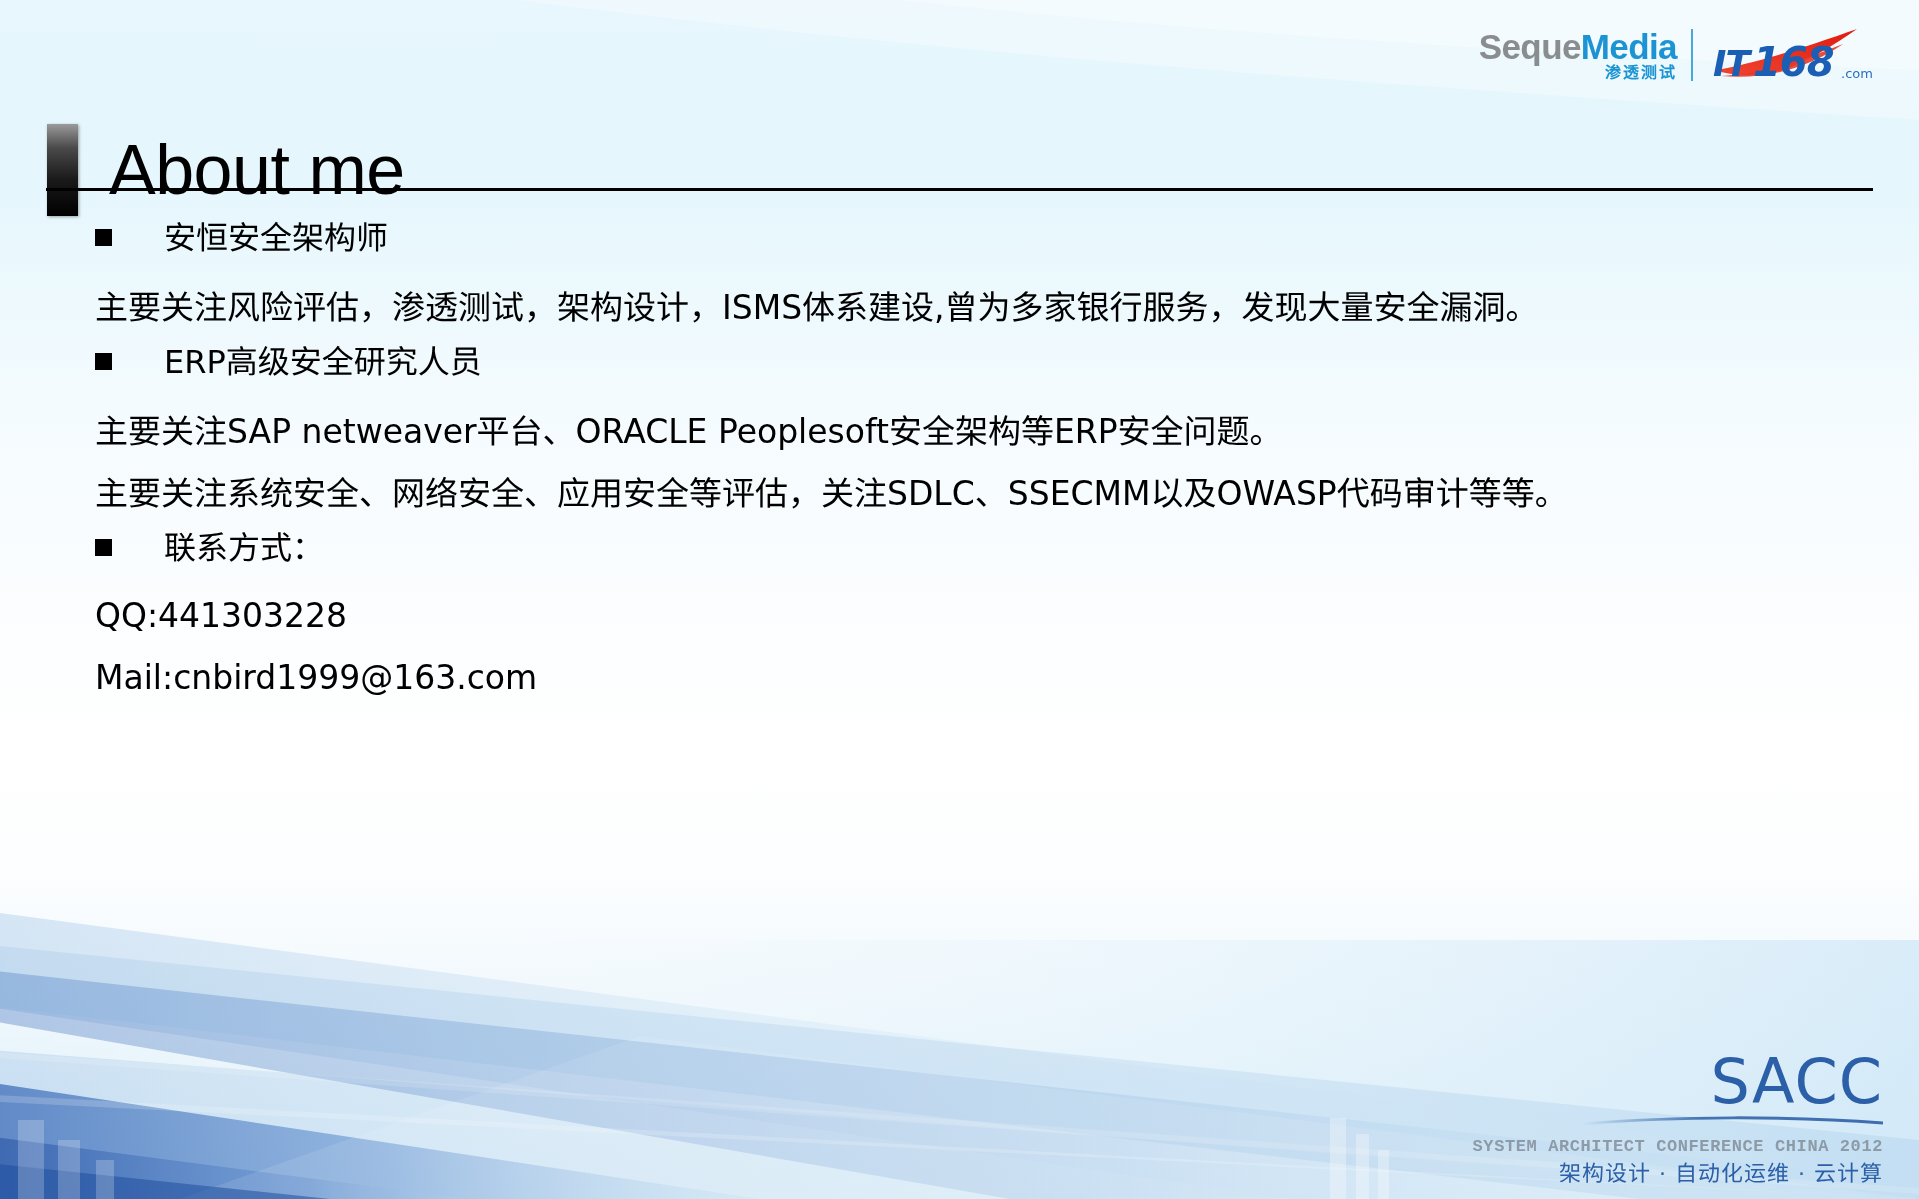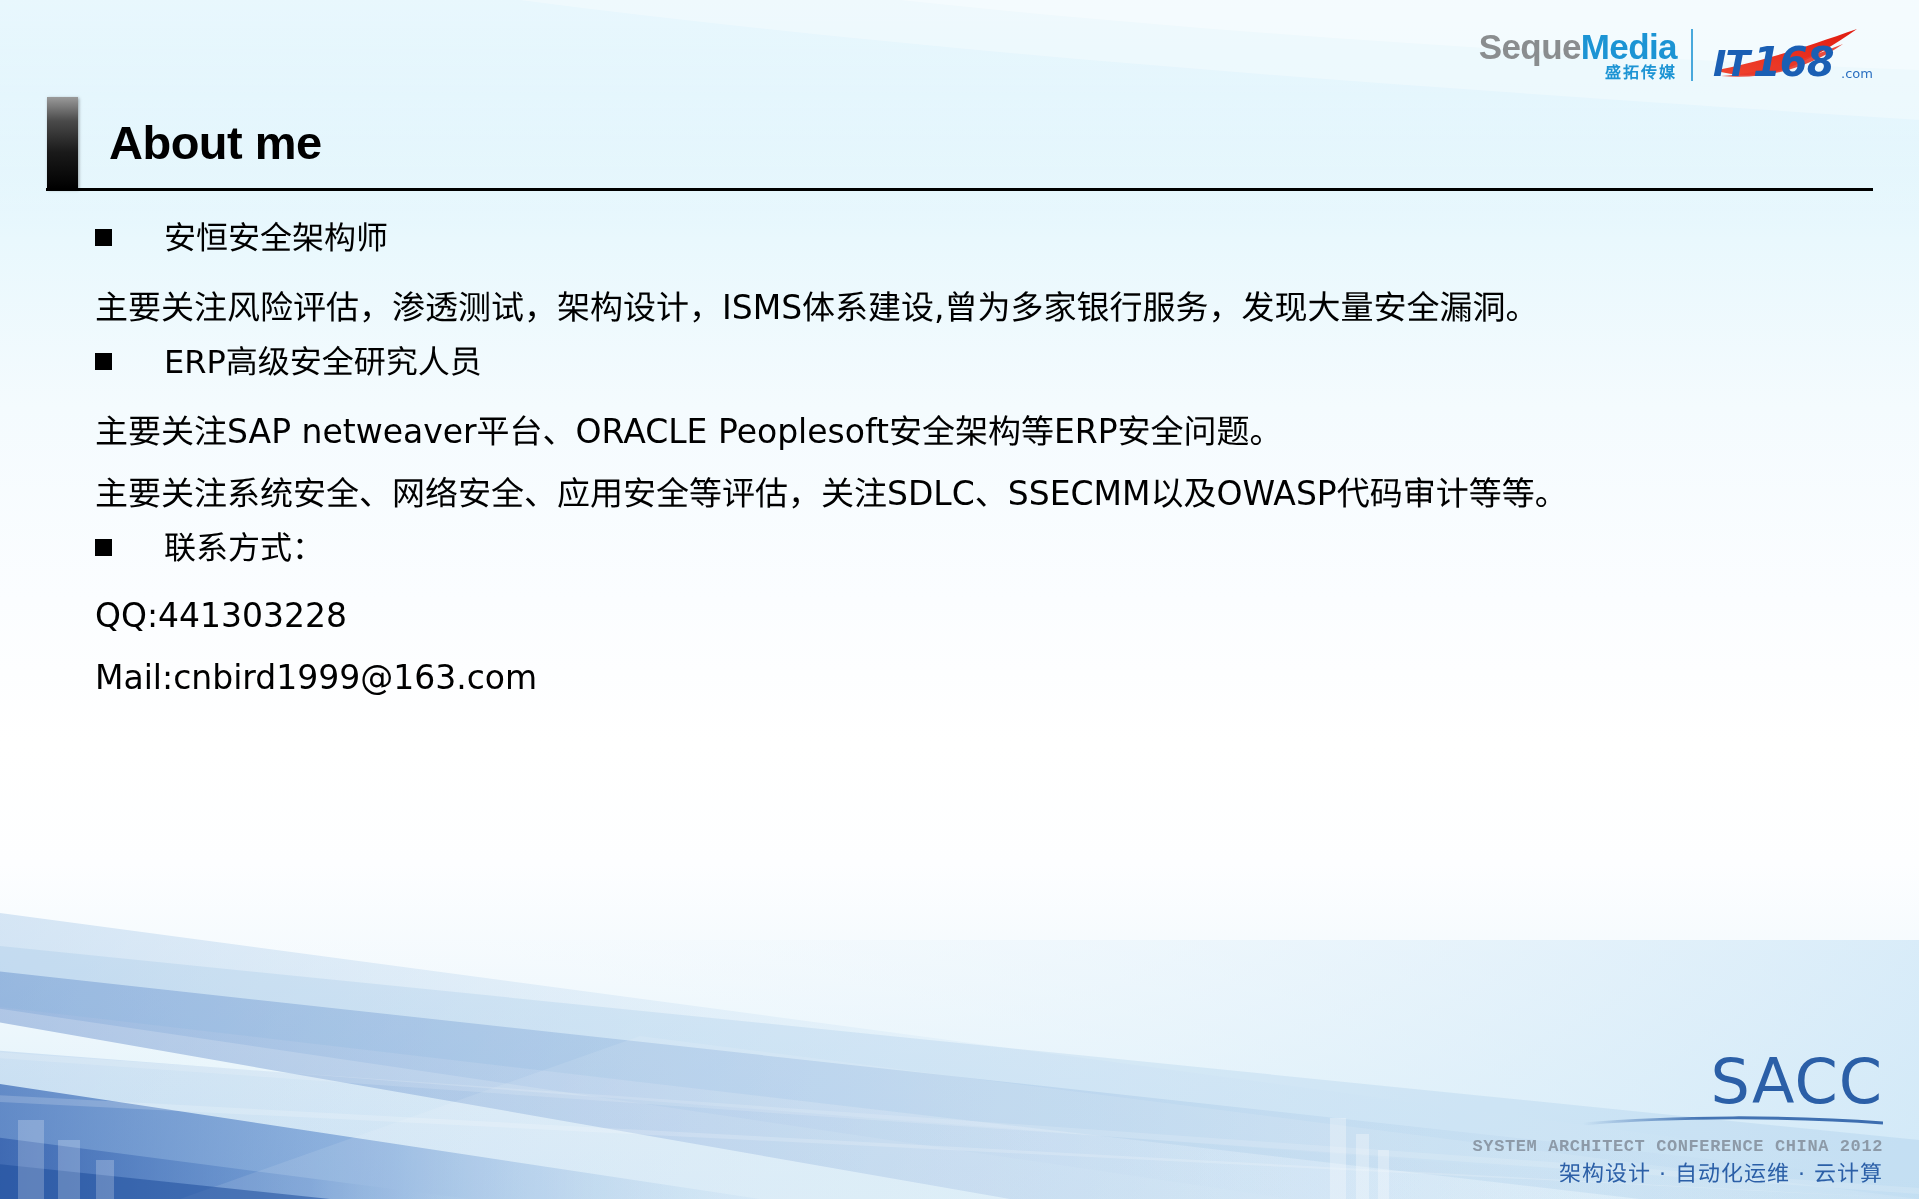--- a/index.html
+++ b/index.html
@@ -90,22 +90,22 @@
     z-index: 5;
   }
   .title-bar {
     width: 31px;
     height: 92px;
     background: linear-gradient(to bottom, #9a9a9a 0%, #4a4a4a 26%, #1a1a1a 60%, #000000 100%);
     box-shadow: 1px 1px 3px rgba(0,0,0,.35);
   }
   .slide-title {
     margin-left: 31px;
-    font-size: 47px;
-    font-weight: 700;
+    font-size: 70px;
+    font-weight: 400;
     color: #000000;
     letter-spacing: -0.5px;
     line-height: 1;
     white-space: nowrap;
   }
   .title-rule {
     position: absolute;
     left: 46px;
     right: 46px;
     top: 188px;
@@ -300,21 +300,21 @@
         <rect x="1356" y="1134" width="13" height="65" fill="#ffffff"></rect>
         <rect x="1378" y="1150" width="11" height="49" fill="#ffffff"></rect>
       </g>
     </svg>
   </div>
 
   <div class="logo-group">
 
     <div class="seque-logo">
       <div class="seque-wordmark"><span class="sq-grey">Seque</span><span class="sq-blue">Media</span></div>
-      <div class="seque-cn">盛拓传媒</div>
+      <div class="seque-cn">渗透测试</div>
     </div>
 
     <div class="logo-divider"></div>
 
     <div class="it168-logo">
       <svg class="it168-svg" width="184" height="58" viewBox="0 0 184 58">
         <defs>
           <linearGradient id="gSwoosh" x1="0" y1="1" x2="1" y2="0">
             <stop offset="0%" stop-color="#f0452f"></stop>
             <stop offset="100%" stop-color="#e01b10"></stop>

